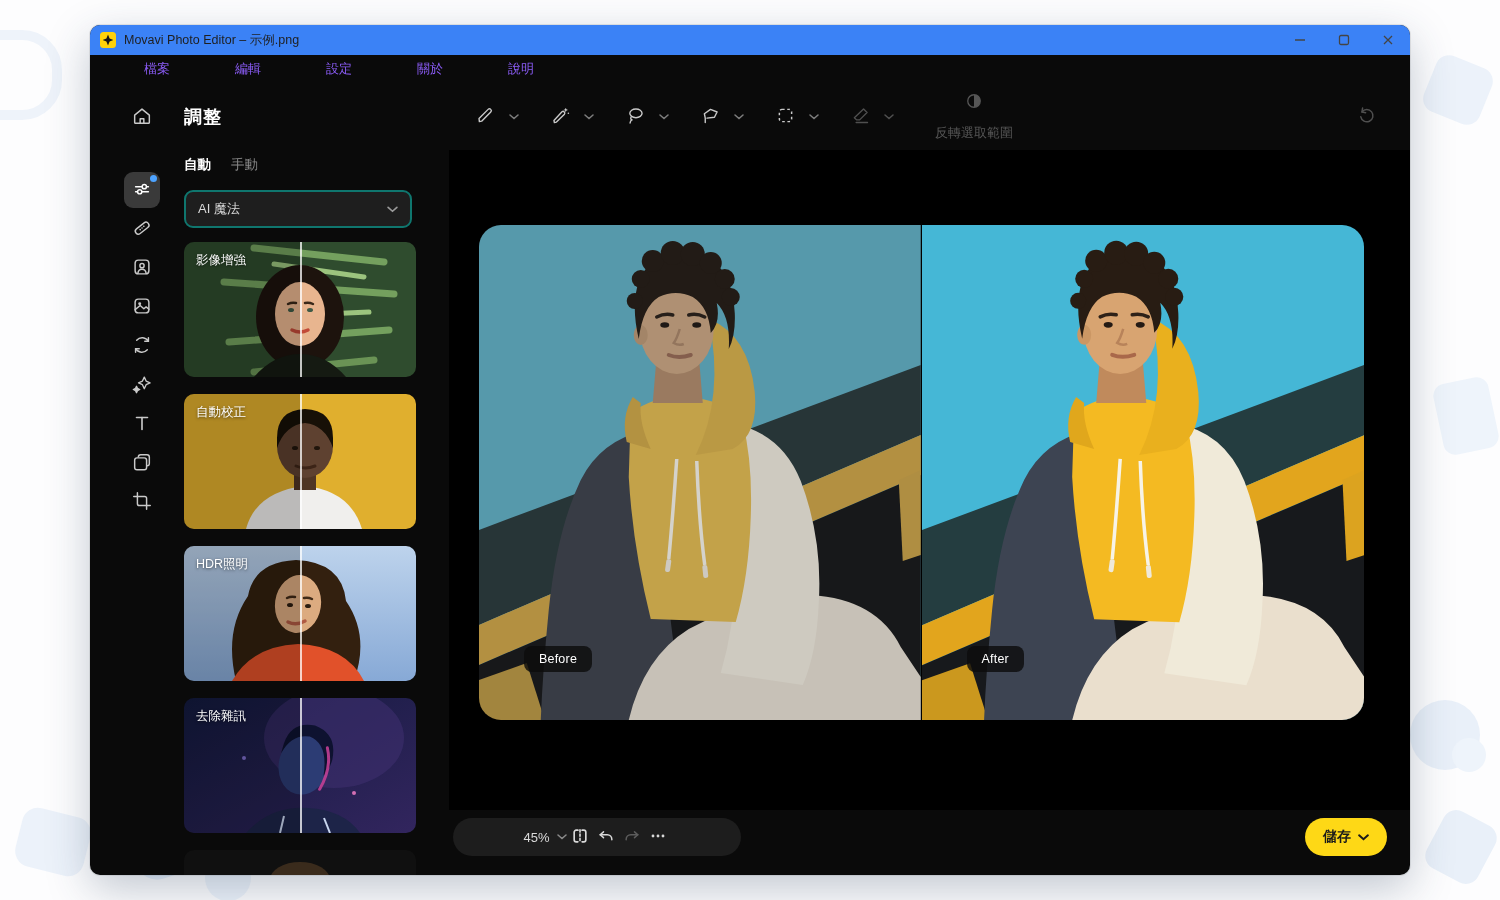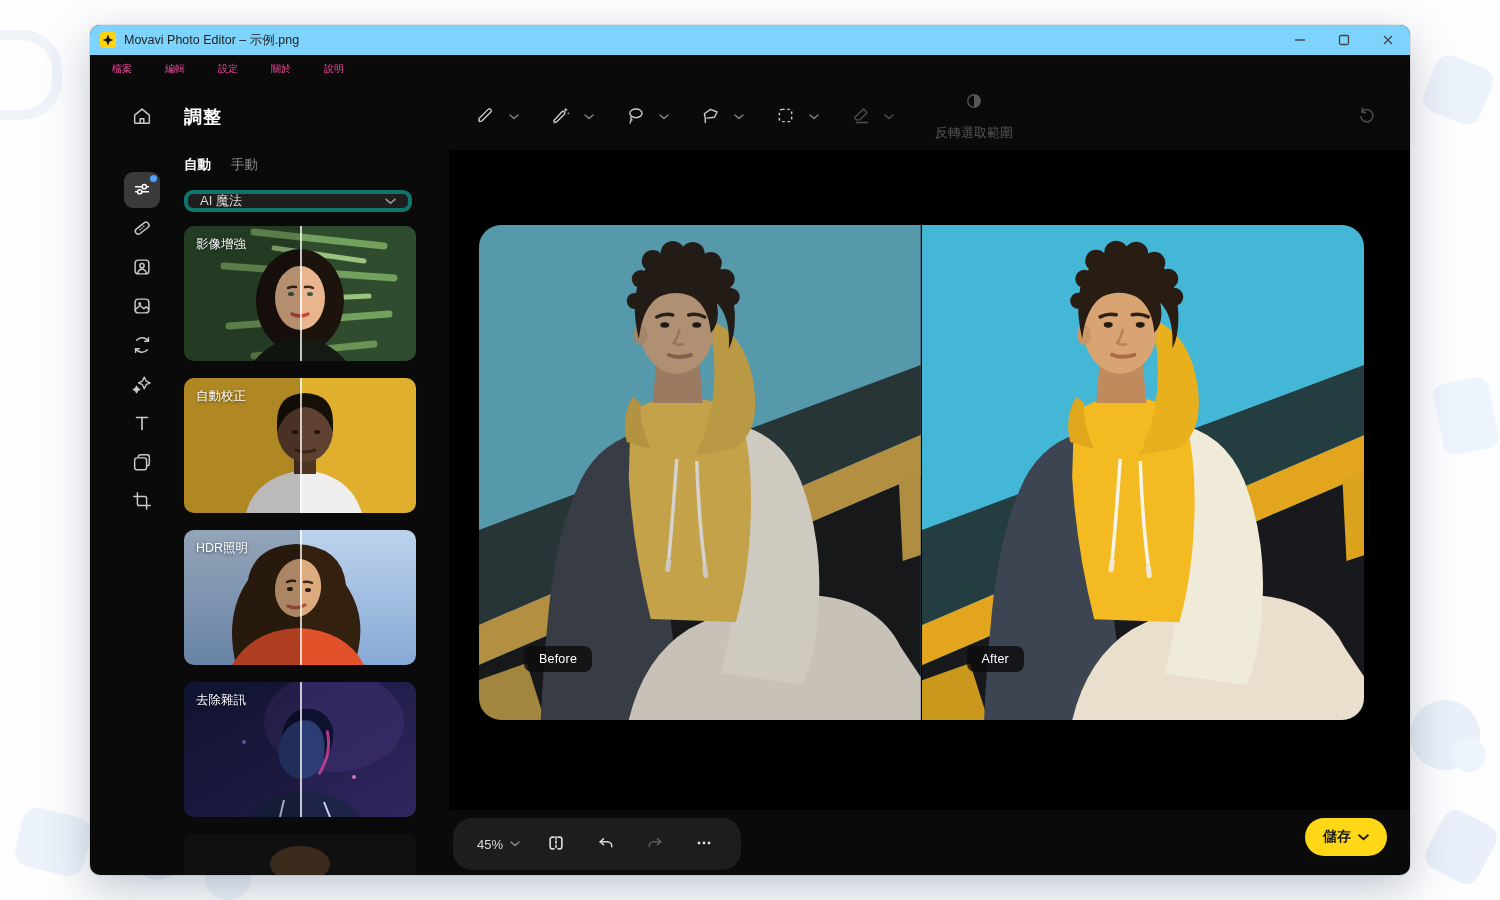--- a/index.html
+++ b/index.html
@@ -16,47 +16,47 @@
   .doodle.d6 { left:1438px; top:380px; width:56px; height:72px; border-radius:12px; transform:rotate(-12deg); background:#eef4fb; }
   .doodle.d7 { left:1410px; top:700px; width:70px; height:70px; border-radius:50%; background:#e9f0f9; }
   .doodle.d8 { left:1432px; top:815px; width:58px; height:64px; border-radius:14px; transform:rotate(28deg); background:#e9f0f9; }
   .doodle.d9 { left:1452px; top:738px; width:34px; height:34px; border-radius:50%; background:#eef4fb; }
 
   
   .window { position:absolute; left:90px; top:25px; width:1320px; height:850px;
             border-radius:10px; overflow:hidden; background:#0a0a0a;
             box-shadow:0 14px 44px rgba(40,60,90,.28), 0 0 0 1px rgba(0,0,0,.08); }
 
-  .titlebar { height:30px; background:#7dd3fc; display:flex; align-items:center; padding-left:10px; }
+  .titlebar { height:30px; background:#3b82f6; display:flex; align-items:center; padding-left:10px; }
   .titlebar .logo { width:16px; height:16px; display:inline-flex; margin-right:8px; }
   .titlebar .title { font-size:12.5px; color:#1f1f1f; }
   .titlebar .controls { margin-left:auto; display:flex; height:100%; }
   .titlebar .controls button { width:44px; height:100%; border:none; background:transparent; display:flex; align-items:center; justify-content:center; cursor:pointer; }
 
   .menubar { height:28px; background:#0a0a0a; display:flex; align-items:center; gap:33px; padding-left:22px; }
-  .menubar span { font-size:10px; color:#ec4899; cursor:default; }
+  .menubar span { font-size:13px; color:#8b5cf6; cursor:default;margin-left:32px; }
 
   .content { display:flex; height:792px;margin-left:19px; }
 
   
   .rail { width:65px; display:flex; flex-direction:column; align-items:center; padding-top:16px; flex:none; }
   .railbtn { width:36px; height:36px; border:none; background:transparent; border-radius:9px;
              display:flex; align-items:center; justify-content:center; color:#c9c9c9; cursor:pointer; position:relative; flex:none; }
   .railbtn.active { background:#3a3a3a; color:#ffffff; }
   .railbtn.active .dot { position:absolute; right:3px; top:3px; width:7px; height:7px; border-radius:50%; background:#4da3ff; }
   .rail .gap { height:37px; flex:none; }
   .railbtn + .railbtn { margin-top:3px; }
 
   
   .panel { width:275px; flex:none; padding-left:10px; position:relative; }
   .panel h1 { color:#ffffff; font-size:18px; font-weight:bold; margin-top:22px; letter-spacing:1px; }
   .tabs { display:flex; gap:20px; margin-top:27px; }
   .tab { font-size:13.5px; color:#8a8a8a; cursor:pointer; background:none; border:none; font-family:inherit; }
   .tab.active { color:#ffffff; font-weight:bold; }
-  .dropdown { margin-top:16px; width:228px; height:22px; background:#1e1e1e; border:4px solid #0f766e; border-radius:9px;
+  .dropdown { margin-top:16px; width:228px; height:38px; background:#1e1e1e; border:2px solid #0f766e; border-radius:9px;
               display:flex; align-items:center; padding:0 12px; cursor:pointer; }
   .dropdown span { color:#d9d9d9; font-size:13px; }
   .dropdown .chev { margin-left:auto; color:#9a9a9a; display:flex; }
   .cards { margin-top:14px; display:flex; flex-direction:column; gap:17px; }
   .card { width:232px; height:135px; border-radius:10px; overflow:hidden; position:relative; cursor:pointer; flex:none; }
   .card svg { width:100%; height:100%; display:block; }
   .card .dim { position:absolute; left:0; top:0; width:50%; height:100%; background:rgba(0,0,0,.22); }
   .card .split { position:absolute; left:50%; top:0; width:1.5px; height:100%; background:rgba(255,255,255,.75); }
   .card .lbl { position:absolute; left:12px; top:10px; color:#fff; font-size:12.5px; text-shadow:0 1px 3px rgba(0,0,0,.6); }
 
@@ -74,22 +74,22 @@
   .canvas { height:660px; background:#000; position:relative; flex:none; }
   .compare { position:absolute; left:30px; top:75px; width:885px; height:495px; border-radius:22px; overflow:hidden; display:flex; }
   .half { width:50%; height:100%; position:relative; }
   .half svg { width:100%; height:100%; display:block; }
   .half.before svg { filter:saturate(.68) brightness(.87) contrast(.98); }
   .half.before { border-right:1px solid rgba(0,0,0,.35); }
   .chip { position:absolute; left:45px; bottom:48px; background:rgba(12,12,12,.82); color:#fff;
           font-size:12.5px; font-weight:normal; padding:6px 15px; border-radius:8px; letter-spacing:.2px; }
 
   .bottombar { height:65px; position:relative; flex:none; }
-  .pill { position:absolute; left:4px; top:8px; width:288px; height:52px; background:#1d1d1d; border-radius:19px;
-          display:flex; align-items:center; justify-content:space-between; padding:0 24px; }
+  .pill { position:absolute; left:4px; top:8px; width:288px; height:38px; background:#1d1d1d; border-radius:19px;
+          display:flex; align-items:center; justify-content:center; padding:0 24px; }
   .pill .zoomctl { display:flex; align-items:center; gap:7px; background:none; border:none; cursor:pointer; }
   .pill .zoomctl .zval { color:#d9d9d9; font-size:13px; }
   .pill .zoomctl .chev { color:#8a8a8a; display:flex; }
   .pillbtn { background:none; border:none; color:#d9d9d9; display:flex; align-items:center; justify-content:center; cursor:pointer; width:26px; height:26px; }
   .pillbtn.dim { color:#5c5c5c; }
   .savebtn { position:absolute; right:23px; top:8px; width:82px; height:38px; border:none; border-radius:19px;
              background:#fed816; color:#1a1a1a; font-size:14px; font-weight:bold; font-family:inherit;
              display:flex; align-items:center; justify-content:center; gap:7px; cursor:pointer; }
   .savebtn .chev { display:flex; color:#1a1a1a; }
 

